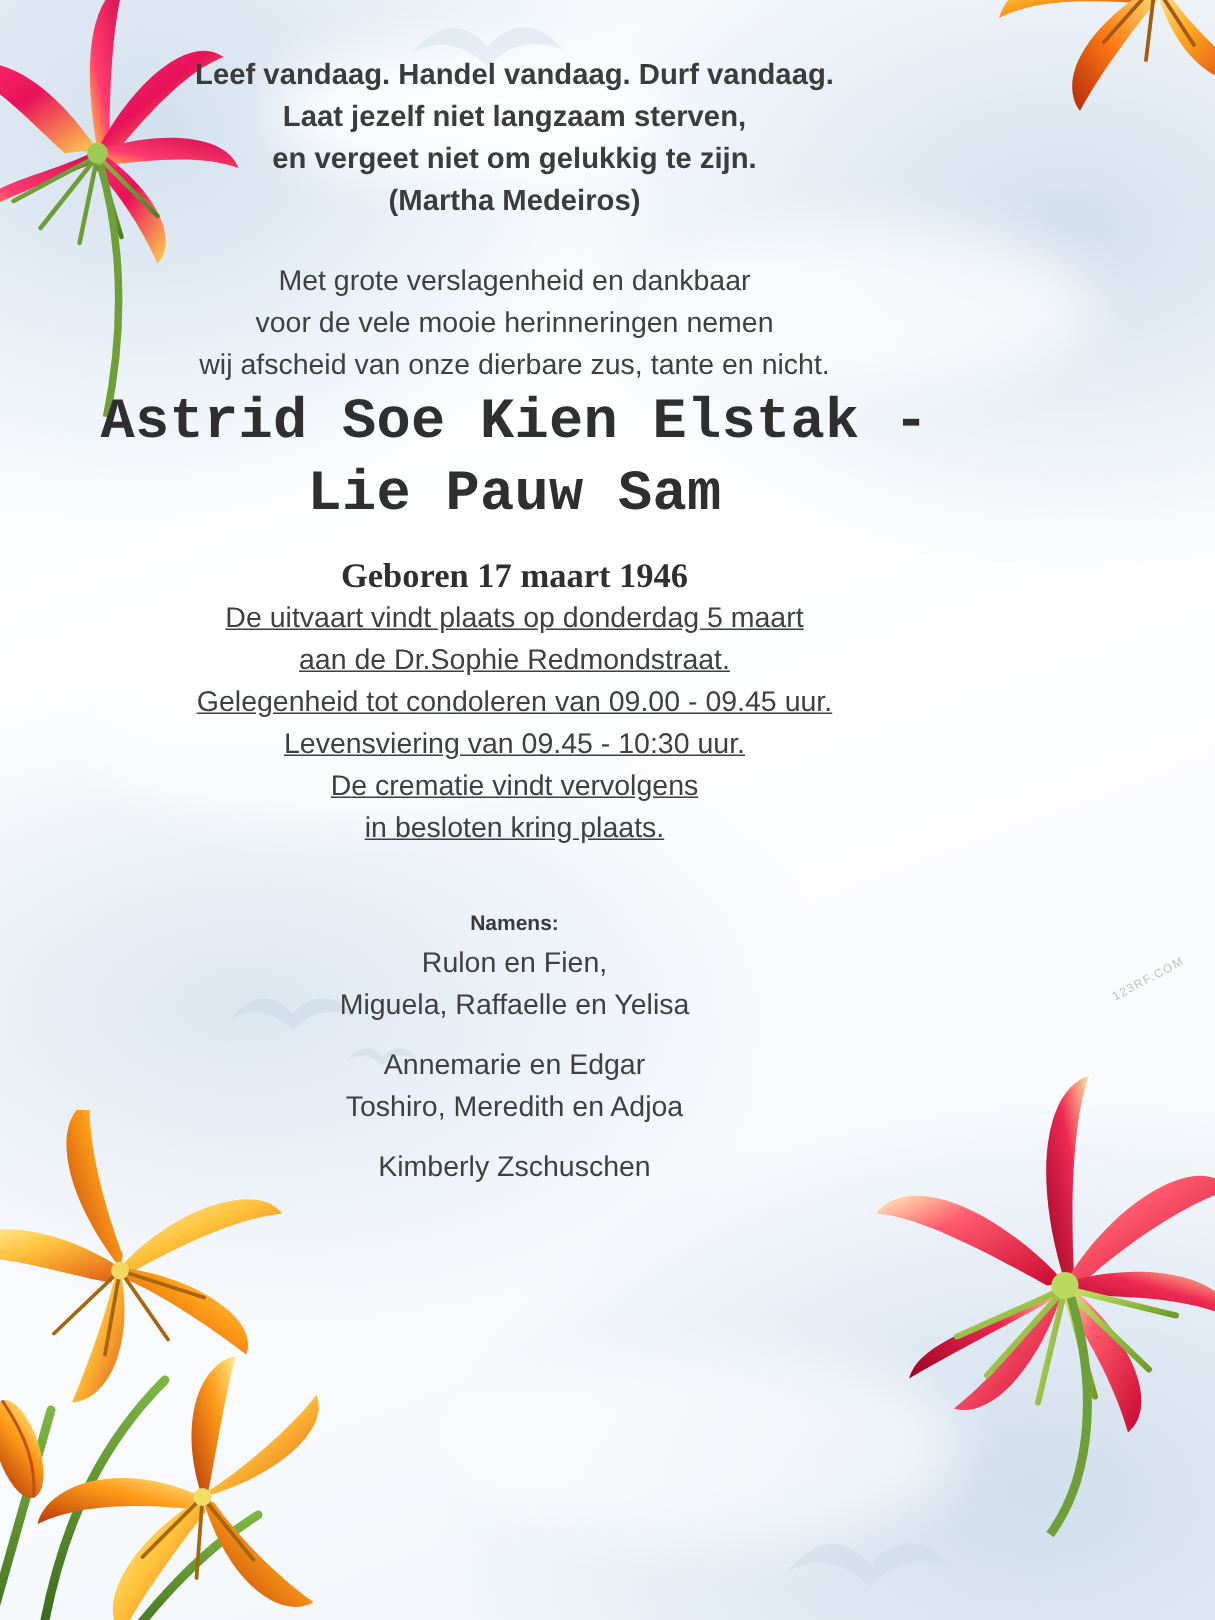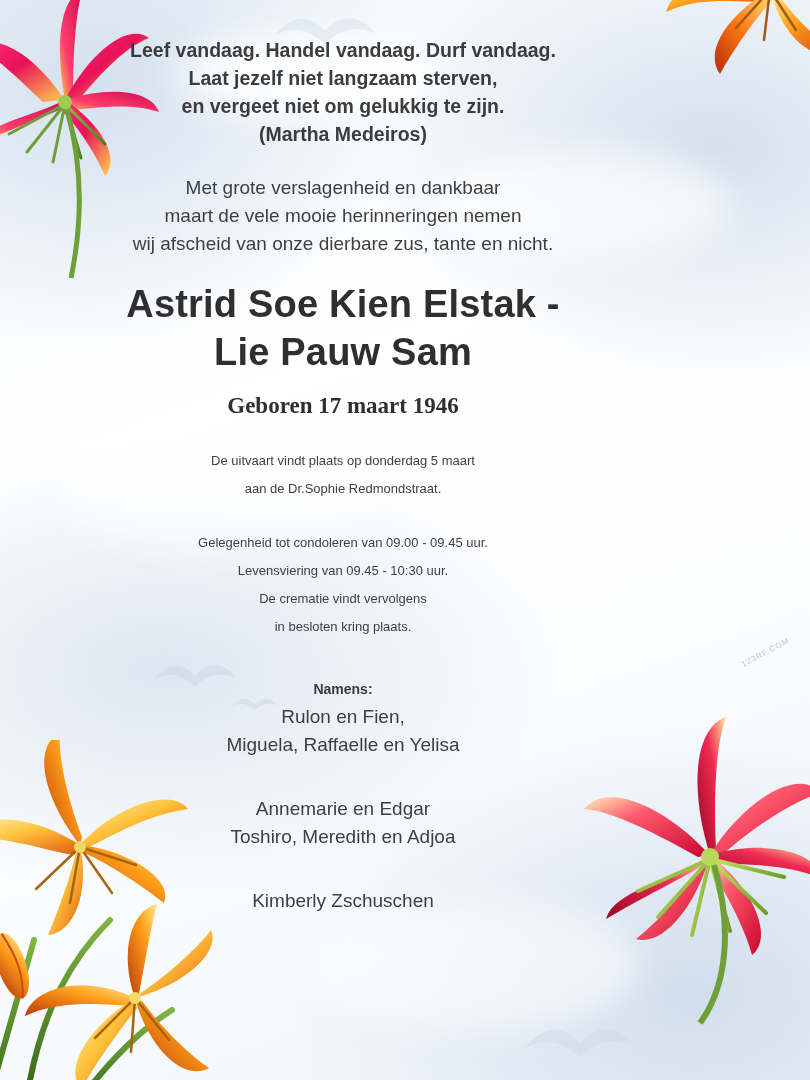--- a/index.html
+++ b/index.html
@@ -71,61 +71,60 @@
     margin-top: 26px;
     font-size: 19px;
     line-height: 28px;
     color: #3f3f3f;
     width: 660px;
     margin-left: auto;
     margin-right: auto;
   }
 
   .name {
-    margin-top: 22px;
-    font-family: Liberation Sans, sans-serif;
+    font-family: Liberation Mono, monospace;
     font-weight: bold;
     font-size: 38px;
     line-height: 48px;
     color: #2f2f2f;
     letter-spacing: 0.2px;
   }
 
   .dates {
     margin-top: 14px;
     font-family: "Liberation Serif", serif;
     font-weight: bold;
     font-size: 23px;
     line-height: 31px;
     color: #2f2f2f;
   }
 
   .block {
-    margin-top: 26px;
-    font-size: 13px;
+    font-size: 19px;
     line-height: 28px;
     color: #3f3f3f;
+    text-decoration: underline;
   }
 
   .namens-title {
     margin-top: 34px;
     font-size: 14px;
     font-weight: bold;
     line-height: 28px;
     color: #3a3a3a;
   }
 
   .names-group {
     font-size: 19px;
     line-height: 28px;
     color: #3f3f3f;
     text-align: center;
   }
 
-  .names-group + .names-group { margin-top: 36px; }
+  .names-group + .names-group { margin-top: 12px; }
 
   
   .flower { position: absolute; pointer-events: none; }
   .fl-topleft  { left: -30px;  top: -20px;  width: 300px; height: 300px; }
   .fl-topright { right: -40px; top: -50px;  width: 230px; height: 230px; }
   .fl-botleft  { left: -40px;  bottom: -20px; width: 330px; height: 360px; }
   .fl-botright { right: -25px; bottom: 55px;  width: 300px; height: 330px; }
 
   .watermark {
     position: absolute;
@@ -327,21 +326,21 @@
 
     <div class="quote">
       <div>Leef vandaag. Handel vandaag. Durf vandaag.</div>
       <div>Laat jezelf niet langzaam sterven,</div>
       <div>en vergeet niet om gelukkig te zijn.</div>
       <div>(Martha Medeiros)</div>
     </div>
 
     <div class="intro">
       <div>Met grote verslagenheid en dankbaar</div>
-      <div>maart de vele mooie herinneringen nemen</div>
+      <div>voor de vele mooie herinneringen nemen</div>
       <div>wij afscheid van onze dierbare zus, tante en nicht.</div>
     </div>
 
     <div class="name">
       <div>Astrid Soe Kien Elstak -</div>
       <div>Lie Pauw Sam</div>
     </div>
 
     <div class="dates">
       <div>Geboren 17 maart 1946</div>

